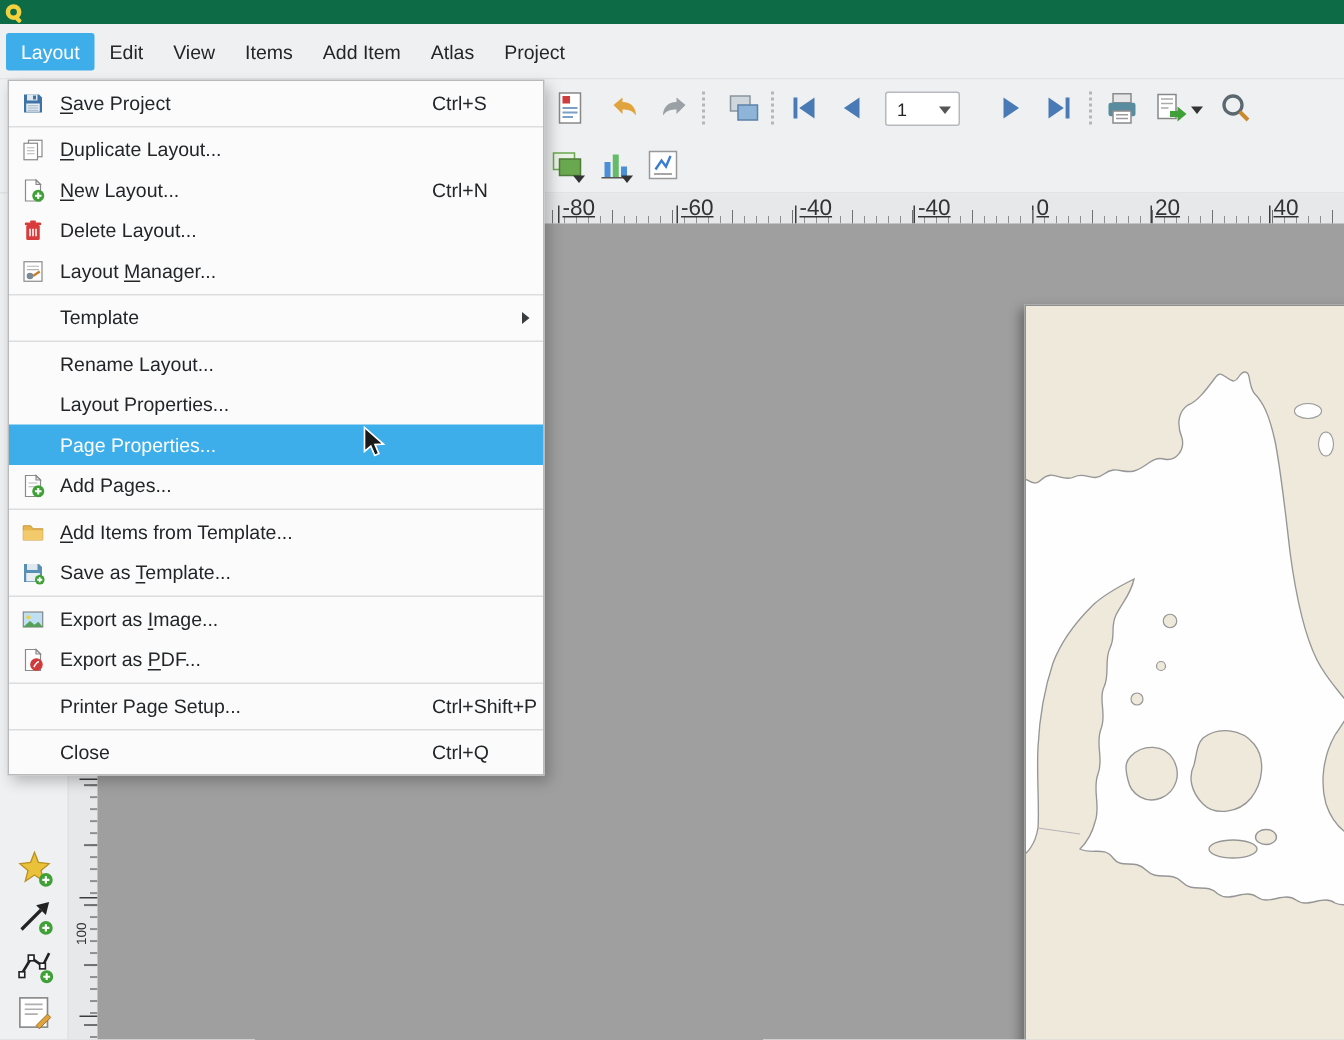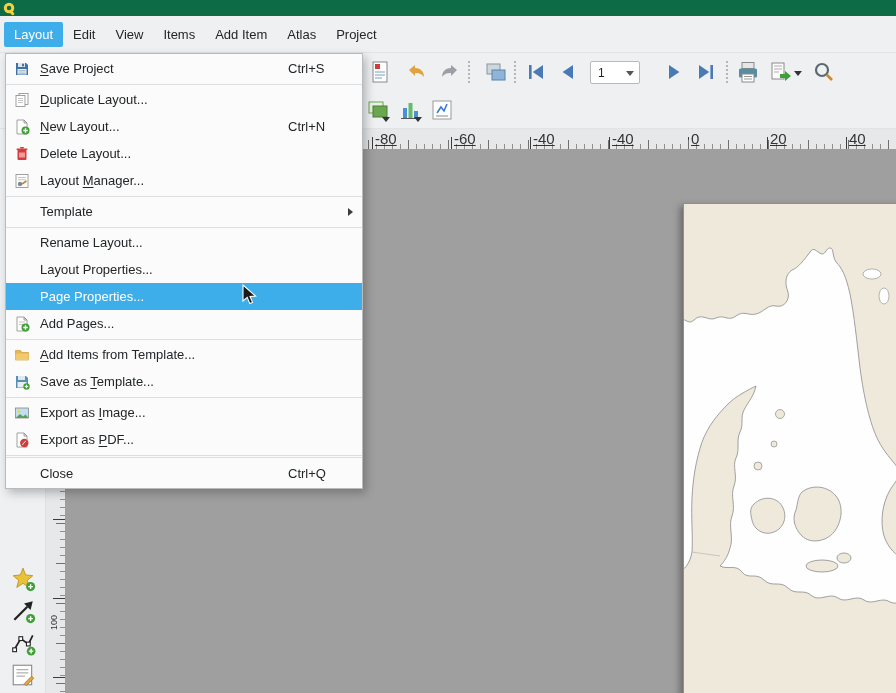--- a/index.html
+++ b/index.html
@@ -407,20 +407,25 @@
           <svg viewBox="0 0 16 16">
             <path d="M3 1h7l3 3v11H3z" fill="#ffffff" stroke="#8a8a8a" stroke-width="0.8"></path>
             <path d="M10 1v3h3z" fill="#e8e8e8" stroke="#8a8a8a" stroke-width="0.8"></path>
             <circle cx="10.3" cy="11" r="4.2" fill="#d03b3b"></circle>
             <path d="M8.6 12.8c1-2 2.4-3.6 3.4-3.6" stroke="#ffffff" fill="none"></path>
           </svg>
         </span>
         <span class="mi-label">Export as <u>P</u>DF...</span>
       </div>
       <div class="menu-sep"></div>
+      <div class="menu-item">
+        <span class="mi-icon"></span>
+        <span class="mi-label">Printer Page Setup...</span>
+        <span class="mi-shortcut">Ctrl+Shift+P</span>
+      </div>
       <div class="menu-sep"></div>
       <div class="menu-item">
         <span class="mi-icon"></span>
         <span class="mi-label">Close</span>
         <span class="mi-shortcut">Ctrl+Q</span>
       </div>
     </div>
 
   <svg class="cursor" width="15" height="22" viewBox="0 0 15 22">
     <path d="M1 1 L1 17 L5.2 13.4 L7.8 19.6 L10.6 18.4 L8 12.4 L13.6 12.1 Z" fill="#1a1a1a" stroke="#ffffff" stroke-width="1.1"></path>

